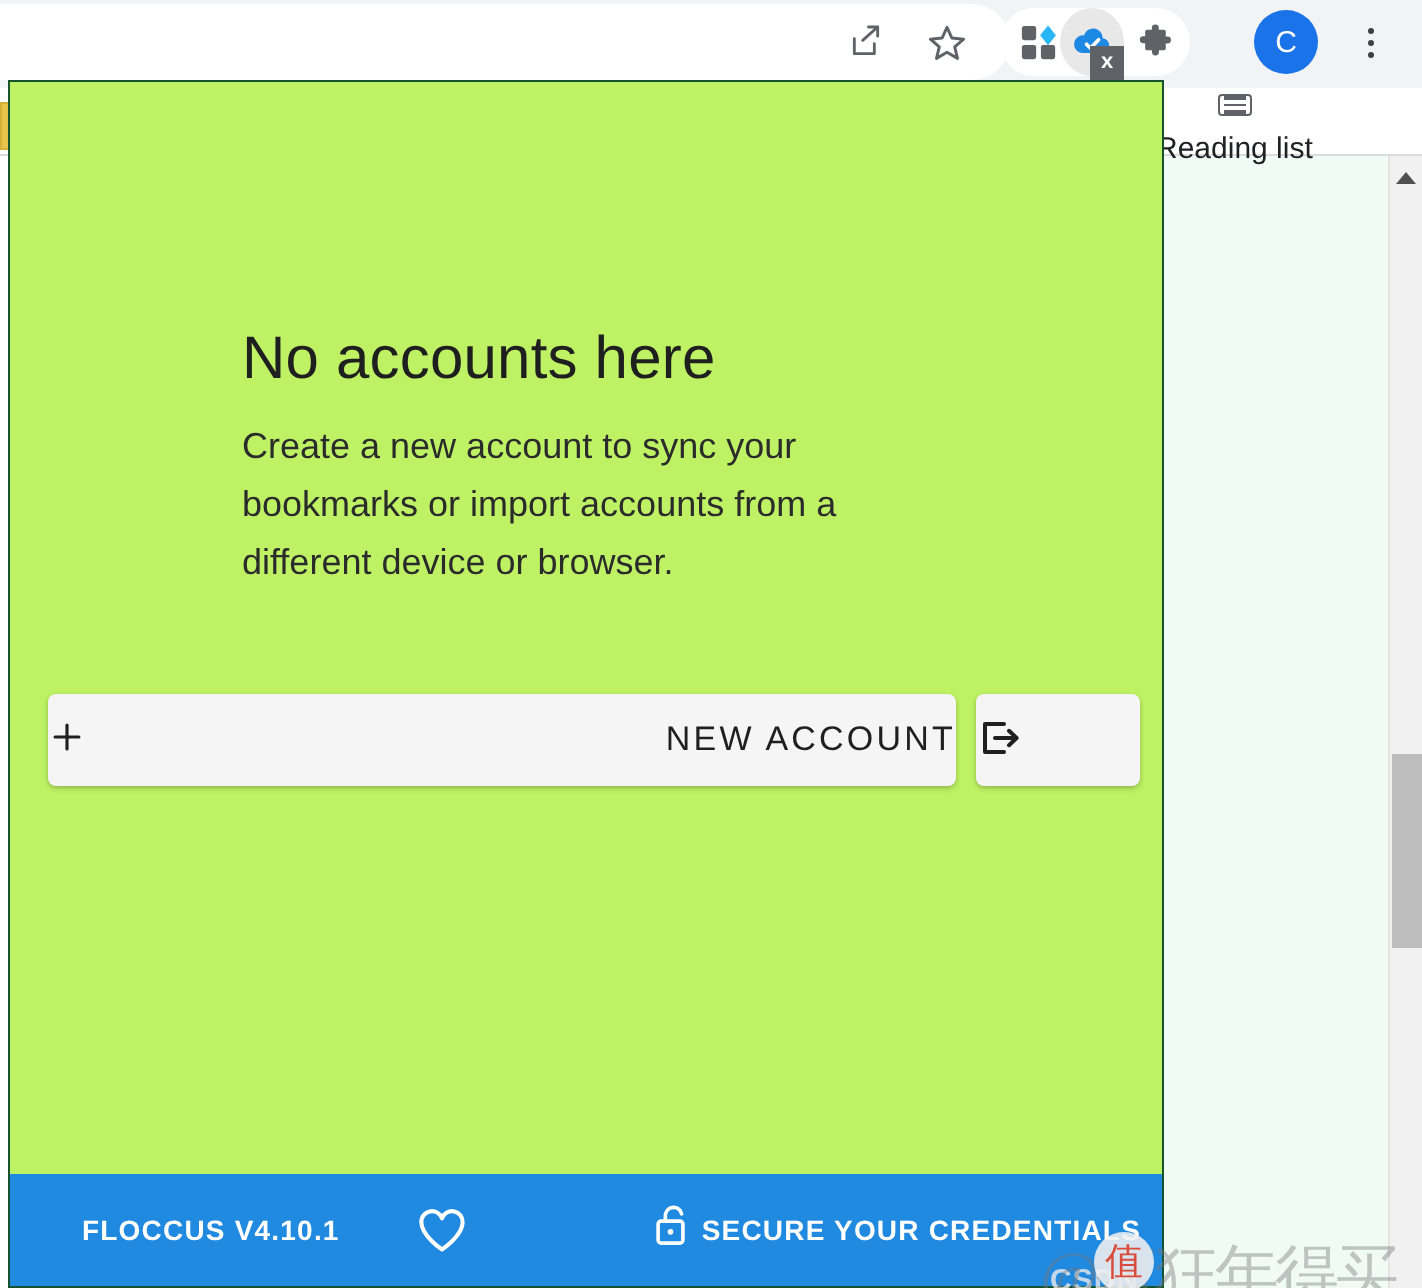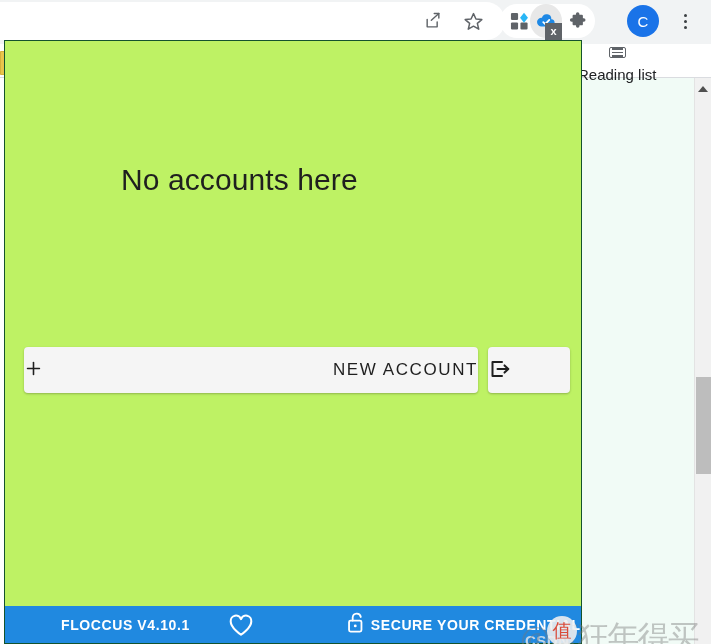--- a/index.html
+++ b/index.html
@@ -286,27 +286,26 @@
     width: 82px;
     flex: 0 0 82px;
   }
 
   
   #popup-footer {
     position: absolute;
     left: 0;
     bottom: 0;
     width: 100%;
-    height: 37px;
+    height: 56px;
     background: #2089e0;
     display: flex;
     align-items: center;
     color: #ffffff;
     overflow: hidden;
-    padding-left: 20px;
   }
   #version-label {
     margin-left: 36px;
     font-size: 14px;
     letter-spacing: 0.6px;
     font-weight: bold;
     white-space: nowrap;
   }
   #donate-heart-button {
     margin-left: 36px;
@@ -446,20 +445,21 @@
       <i></i>
   </div>
 </div>
 
 <div id="floccus-popup">
 
   <div id="popup-body">
 
     <div id="empty-state">
       <h1 id="empty-title">No accounts here</h1>
+      <p id="empty-desc">Create a new account to sync your bookmarks or import accounts from a different device or browser.</p>
     </div>
 
     <div id="action-row">
       <button class="flat-btn" id="new-account-button">
         <span>
           <svg width="19" height="19" viewBox="0 0 24 24" stroke="#1f1f1f" stroke-width="2" stroke-linecap="round">
             <line x1="12" y1="4.5" x2="12" y2="19.5"></line>
             <line x1="4.5" y1="12" x2="19.5" y2="12"></line>
           </svg>
         </span>

